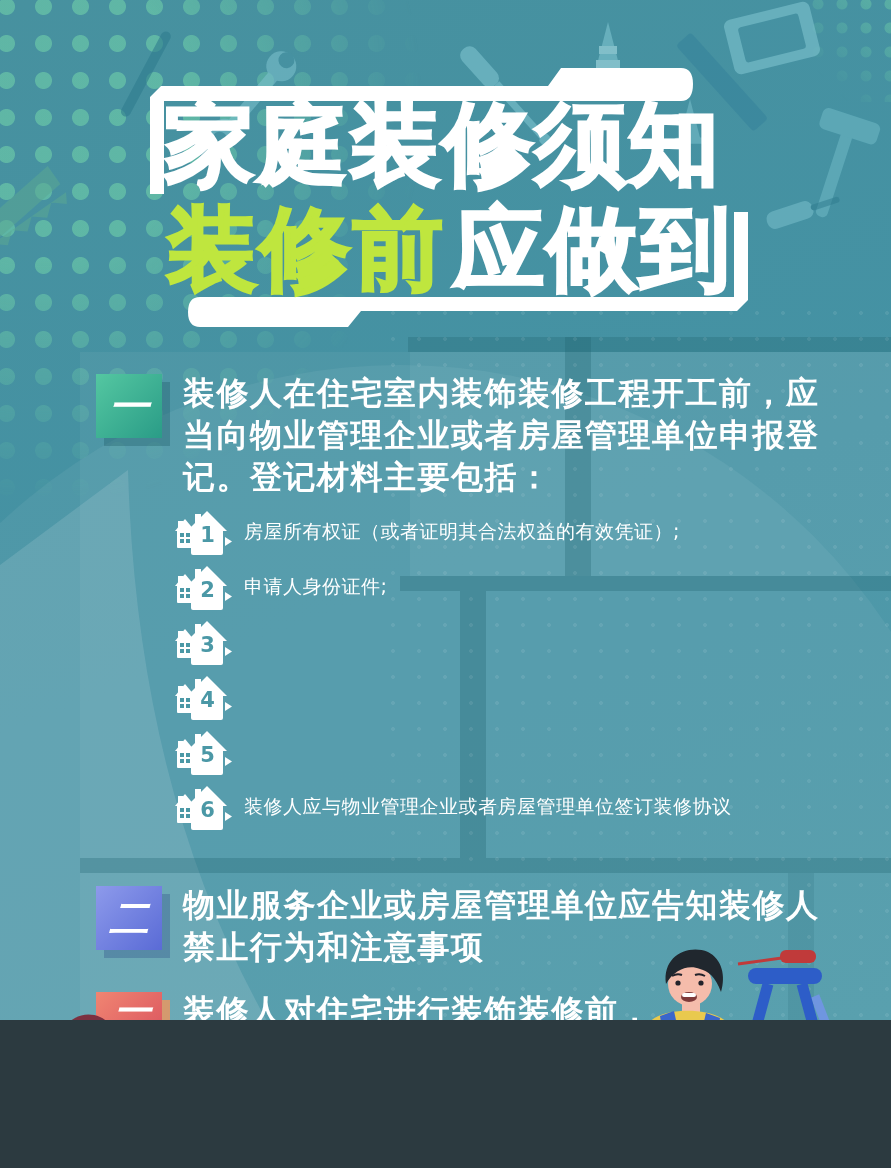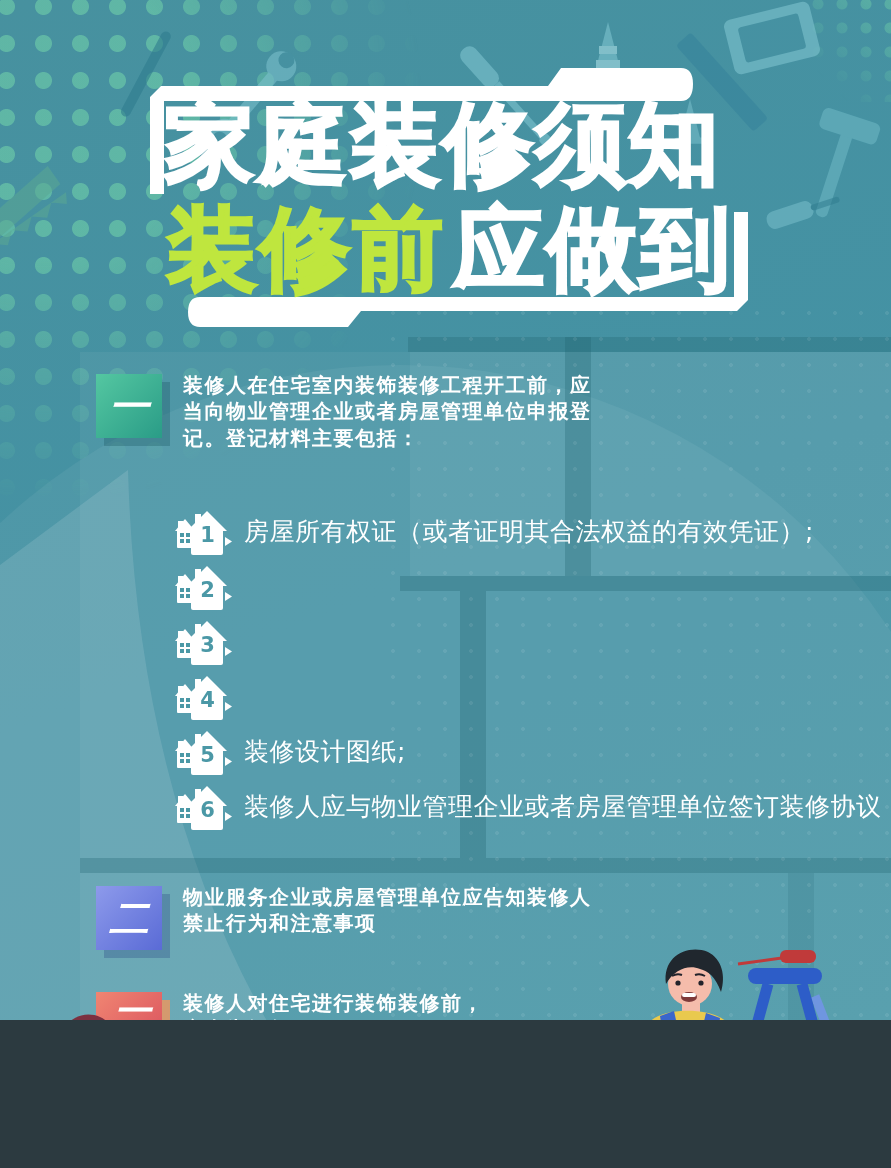--- a/index.html
+++ b/index.html
@@ -43,29 +43,29 @@
   .sec3{left:96px;top:984px;width:760px;}
   .badge{flex:0 0 66px;width:66px;height:64px;margin-top:8px;margin-right:21px;
     display:flex;align-items:center;justify-content:center;
     color:#fff;font-size:40px;font-weight:700;font-style:italic;line-height:1;}
   .badge1{background:linear-gradient(135deg,#54c7a1 0%,#2a9c87 100%);
     box-shadow:8px 8px 0 rgba(24,84,92,0.30);}
   .badge2{background:linear-gradient(135deg,#8d9aeb 0%,#5a6bd6 100%);
     box-shadow:8px 8px 0 rgba(40,66,128,0.30);}
   .badge3{background:linear-gradient(135deg,#f08572 0%,#d84e5c 100%);
     box-shadow:8px 8px 0 rgba(239,150,92,0.80);}
-  .sec-text{margin:6px 0 0 0;color:#fff;font-size:20px;font-weight:800;
+  .sec-text{margin:6px 0 0 0;color:#fff;font-size:32px;font-weight:800;
     line-height:1.32;letter-spacing:1.5px;white-space:pre-line;}
   
   .req-list{position:absolute;left:174px;top:504px;margin:0;padding:0;list-style:none;z-index:4;}
   .req-item{height:55px;display:flex;align-items:center;}
   .house{position:relative;width:58px;height:48px;flex:0 0 58px;margin-right:12px;}
   .house .num{position:absolute;left:20px;top:17px;width:27px;text-align:center;
     font-size:21px;line-height:1;color:#4b98a6;font-style:normal;}
-  .req-text{color:#fff;font-size:25px;font-weight:500;letter-spacing:.5px;white-space:nowrap;}
+  .req-text{color:#fff;font-size:19px;font-weight:500;letter-spacing:.5px;white-space:nowrap;}
   
   .illu{z-index:5;}
 </style>
 </head>
 <body>
 
 <div class="poster">
 
   <div class="abs bg-circle"></div>
   <svg class="abs bg-sail" viewBox="0 0 891 1168">
@@ -190,20 +190,21 @@
             </g>
             <g fill="#4b98a6">
               <rect x="6" y="25" width="4" height="4"></rect>
               <rect x="12" y="25" width="4" height="4"></rect>
               <rect x="6" y="31" width="4" height="4"></rect>
               <rect x="12" y="31" width="4" height="4"></rect>
             </g>
           </svg>
         <b class="num">2</b>
       </span>
+      <span class="req-text">申请人身份证件;</span>
     </li>
     <li class="req-item">
       <span class="house">
         <svg width="58" height="48" viewBox="0 0 58 48">
             <g fill="#ffffff">
               <rect x="4" y="13" width="5" height="8"></rect>
               <polygon points="1,23 11,11 21,23"></polygon>
               <rect x="3" y="21" width="17" height="19" rx="1"></rect>
               <rect x="21" y="6" width="6" height="11"></rect>
               <polygon points="13,23 33,3 53,23"></polygon>
@@ -256,21 +257,20 @@
             </g>
             <g fill="#4b98a6">
               <rect x="6" y="25" width="4" height="4"></rect>
               <rect x="12" y="25" width="4" height="4"></rect>
               <rect x="6" y="31" width="4" height="4"></rect>
               <rect x="12" y="31" width="4" height="4"></rect>
             </g>
           </svg>
         <b class="num">5</b>
       </span>
-      <span class="req-text">装修设计图纸;</span>
     </li>
     <li class="req-item">
       <span class="house">
         <svg width="58" height="48" viewBox="0 0 58 48">
             <g fill="#ffffff">
               <rect x="4" y="13" width="5" height="8"></rect>
               <polygon points="1,23 11,11 21,23"></polygon>
               <rect x="3" y="21" width="17" height="19" rx="1"></rect>
               <rect x="21" y="6" width="6" height="11"></rect>
               <polygon points="13,23 33,3 53,23"></polygon>

